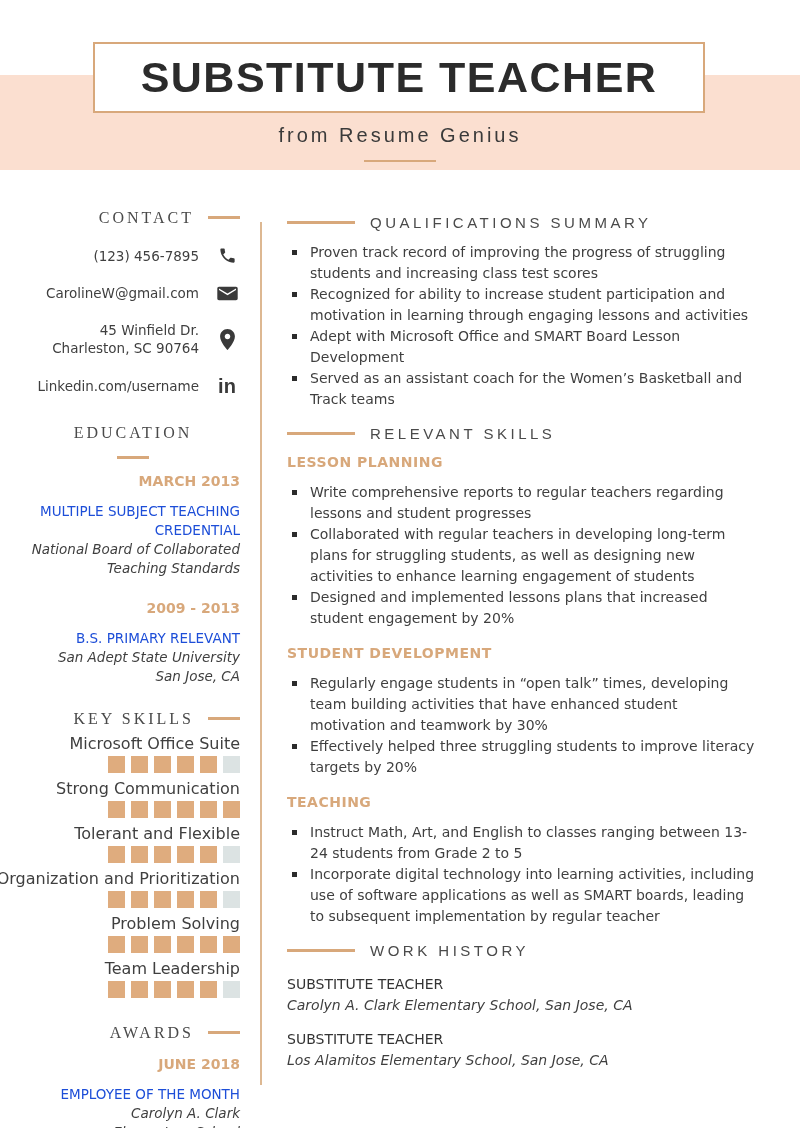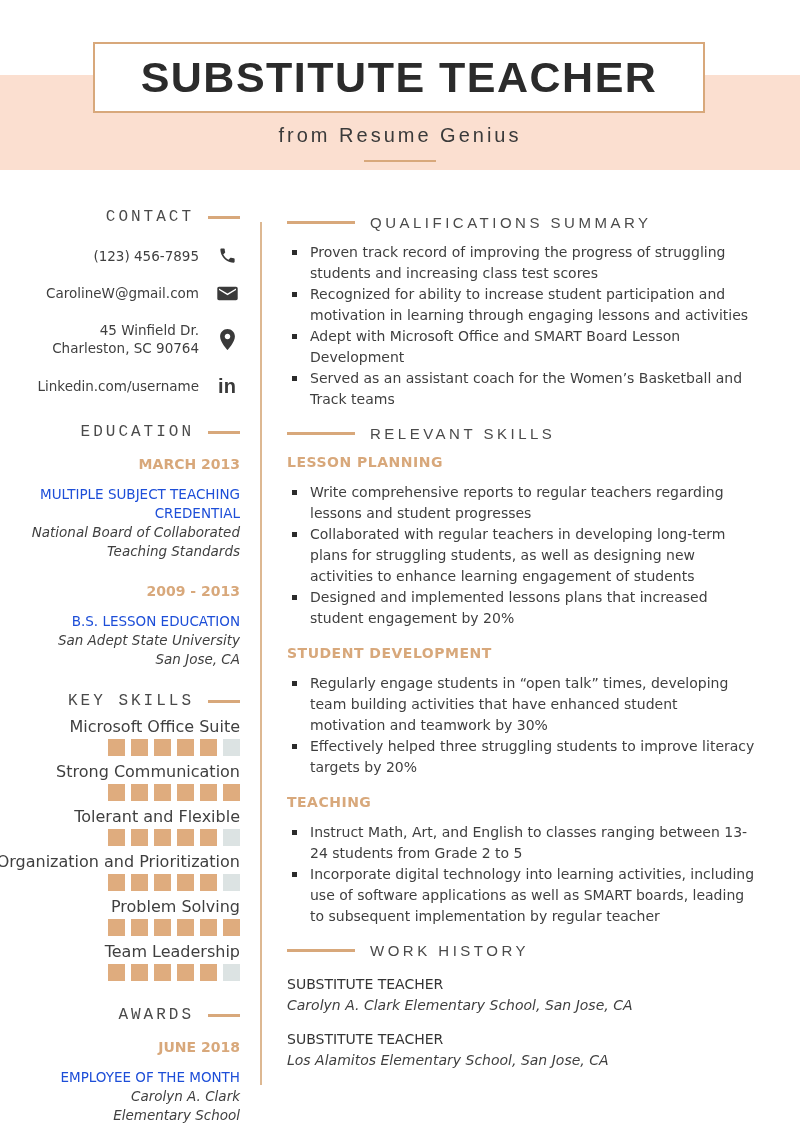--- a/index.html
+++ b/index.html
@@ -29,29 +29,29 @@
     position:absolute;top:124px;left:0;width:100%;text-align:center;
     font-family:"Liberation Sans", sans-serif;font-size:20px;letter-spacing:3px;color:#3a3a3a;
   }
   .subtitle-rule{position:absolute;top:160px;left:364px;width:72px;height:2px;background:var(--accent);}
   
   .divider-v{position:absolute;left:260px;top:222px;width:2px;height:863px;background:#ddb892;}
   
   .left-col{position:absolute;left:26px;top:208px;width:214px;text-align:right;font-size:13.5px;line-height:19px;}
   .side-heading{
     display:flex;justify-content:flex-end;align-items:center;gap:14px;
-    font-family:Liberation Mono, monospace;font-size:16px;letter-spacing:3px;color:#4a4a4a;
+    font-family:Liberation Serif, serif;font-size:16px;letter-spacing:3px;color:#4a4a4a;
   }
   .side-heading .dash{width:32px;height:3px;background:var(--accent);flex:0 0 auto;}
   .contact-row{display:flex;justify-content:flex-end;align-items:center;gap:15px;margin-top:19px;}
   .contact-text{line-height:18px;}
   .contact-icon{width:26px;flex:0 0 auto;display:flex;justify-content:center;align-items:center;color:#3a3a3a;}
   .contact-icon svg{display:block;}
   .linkedin-glyph{font-family:"Liberation Sans", sans-serif;font-weight:700;font-size:20px;color:#3a3a3a;line-height:20px;}
-  .section-gap-edu{margin-top:27px;}
+  .section-gap-edu{margin-top:27px;flex-direction:column;}
   .section-gap-skills{margin-top:23px;}
   .section-gap-awards{margin-top:25px;}
   .entry{margin-top:13px;}
   .entry .date{color:var(--accent);font-weight:700;font-size:14px;}
   .entry .entry-title{color:#1d4ed8;margin-top:11px;line-height:19px;}
   .entry .entry-sub{font-style:italic;line-height:19px;color:#3f3f3f;}
   .skill{margin-top:7px;}
   .skill-name{display:flex;justify-content:flex-end;white-space:nowrap;line-height:17px;font-size:16px;}
   .squares{display:flex;justify-content:flex-end;gap:6px;margin-top:4px;}
   .sq{width:17px;height:17px;background:var(--sq-empty);flex:0 0 auto;}
@@ -140,21 +140,21 @@
       <div class="date">MARCH 2013</div>
       <div class="entry-title">MULTIPLE SUBJECT TEACHING CREDENTIAL</div>
       <div class="entry-sub">
         <div>National Board of Collaborated</div>
         <div>Teaching Standards</div>
       </div>
     </div>
 
     <div class="entry" style="margin-top:21px;">
       <div class="date">2009 - 2013</div>
-      <div class="entry-title">B.S. LESSON EDUCATION</div>
+      <div class="entry-title">B.S. PRIMARY RELEVANT</div>
       <div class="entry-sub">
         <div>San Adept State University</div>
         <div>San Jose, CA</div>
       </div>
     </div>
 
     <div class="side-heading section-gap-skills">
       <span>KEY SKILLS</span>
       <span class="dash"></span>
     </div>

